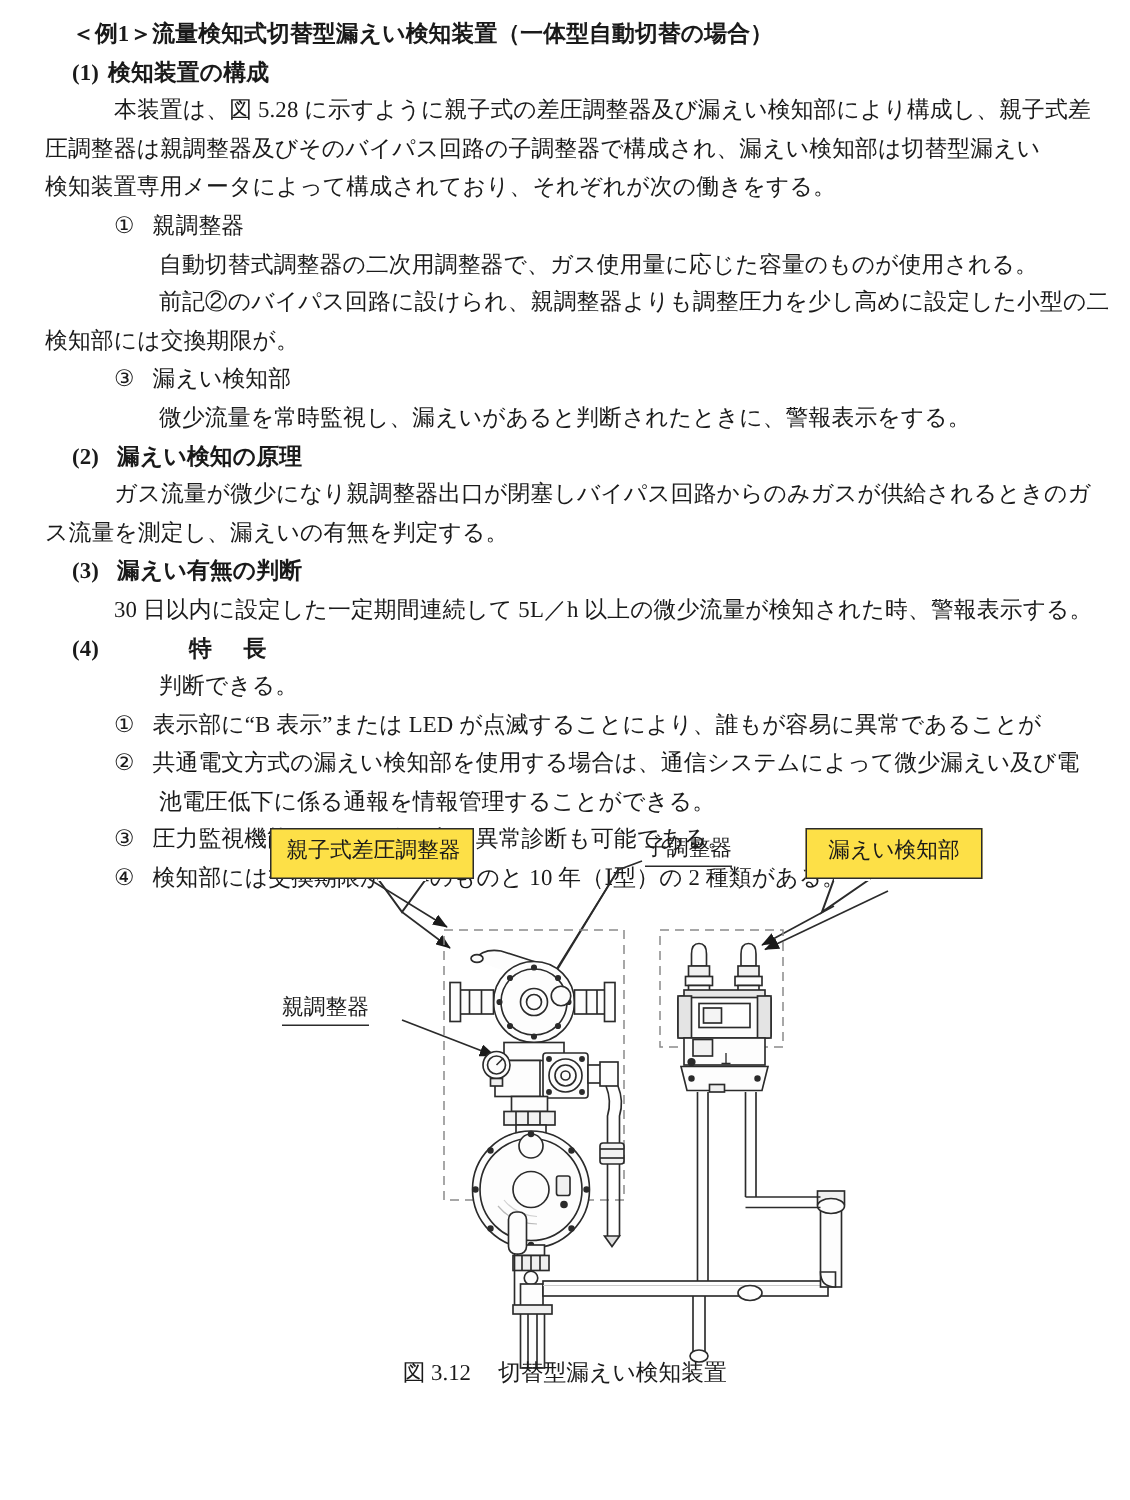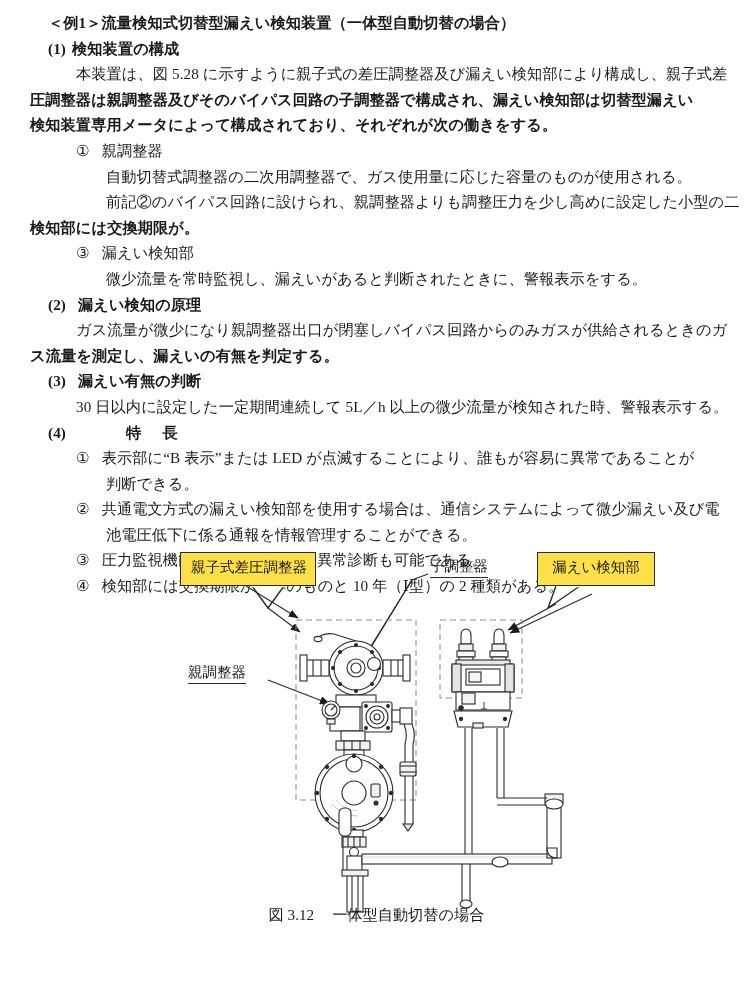--- a/index.html
+++ b/index.html
@@ -30,21 +30,21 @@
     line-height: 25.6px;
     letter-spacing: 0.1px;
     white-space: nowrap;
   }
 
   .bold { font-weight: bold; }
 
   
   .ind-title { padding-left: 18px; }      
   .ind-h     { padding-left: 18px; }      
-  .ind-body  { padding-left: 0px; font-weight: bold; }       
+  .ind-body  { padding-left: 0px; }       
   .ind-body1 { padding-left: 46px; }      
   .ind-num   { padding-left: 46px; }      
   .ind-sub   { padding-left: 76px; }      
   .ind-sub2  { padding-left: 76px; }      
 
   .sp-head { letter-spacing: 3px; padding-left: 48px; }
 
   .callout-box {
     position: absolute;
     border: 1.4px solid #2b2b2b;
@@ -118,24 +118,24 @@
 
   <div class="line bold ind-h">
     <span>(3)</span><span style="display:inline-block;width:12px"></span><span>漏えい有無の判断</span>
   </div>
   <div class="line ind-body1">30 日以内に設定した一定期間連続して 5L／h 以上の微少流量が検知された時、警報表示する。</div>
 
   <div class="line bold ind-h">
     <span>(4)</span><span style="display:inline-block;width:12px"></span><span class="sp-head">特　長</span>
   </div>
 
+  <div class="line ind-sub2">判断できる。</div>
   <div class="line ind-num">
     <span>①</span><span style="display:inline-block;width:12px"></span><span>表示部に“B 表示”または LED が点滅することにより、誰もが容易に異常であることが</span>
   </div>
-  <div class="line ind-sub2">判断できる。</div>
 
   <div class="line ind-num">
     <span>②</span><span style="display:inline-block;width:12px"></span><span>共通電文方式の漏えい検知部を使用する場合は、通信システムによって微少漏えい及び電</span>
   </div>
   <div class="line ind-sub2">池電圧低下に係る通報を情報管理することができる。</div>
 
   <div class="line ind-num">
     <span>③</span><span style="display:inline-block;width:12px"></span><span>圧力監視機能により供給圧力の異常診断も可能である。</span>
   </div>
 
@@ -341,16 +341,16 @@
         <line x1="358" y1="362" x2="358" y2="400"></line>
         <rect x="342" y="358" width="26" height="6" fill="#f0f0f0"></rect>
         <path d="M 462 352 l 0 42"></path>
         <path d="M 470 352 l 0 42"></path>
         <ellipse cx="466" cy="392" rx="6" ry="4" fill="#fdfdfd"></ellipse>
       </g>
     </g>
   </svg>
 
   <div class="fig-caption">
-    <span>図 3.12</span><span class="cap-gap"></span><span>一体型自動切替の場合</span>
+    <span>図 3.12</span><span class="cap-gap"></span><span>切替型漏えい検知装置</span>
   </div>
 
 </div>
 
 </body></html>

